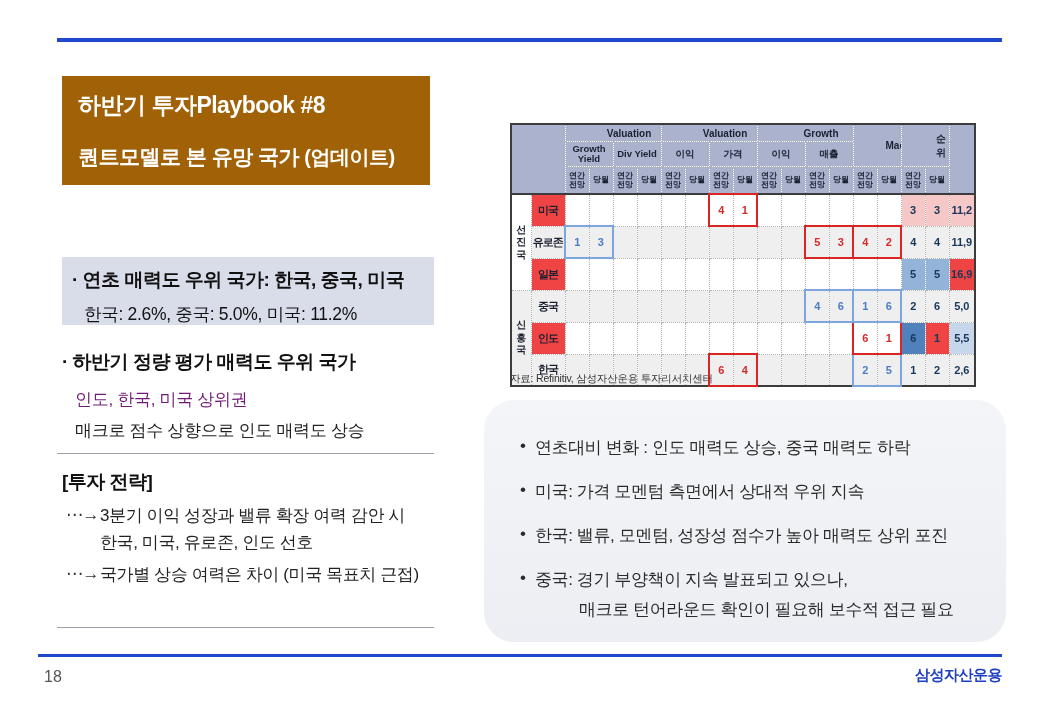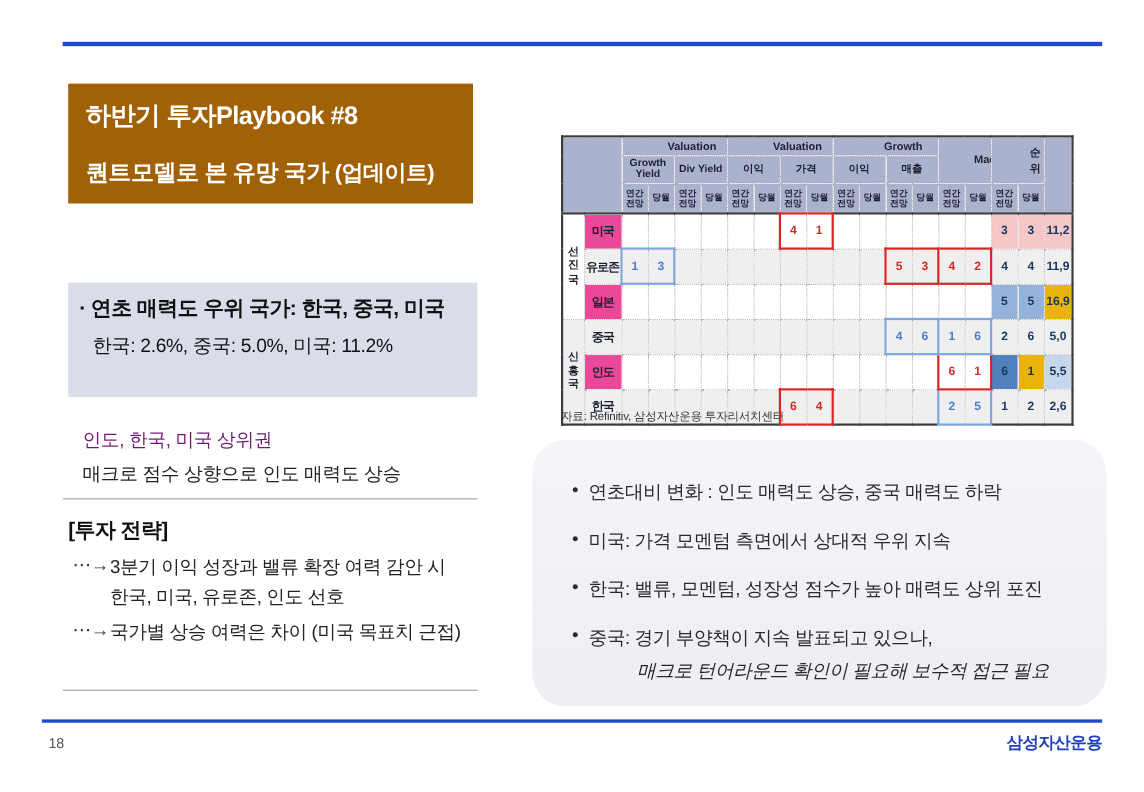--- a/index.html
+++ b/index.html
@@ -11,21 +11,21 @@
   .hline.bottom { left:38px; top:654px; width:964px; height:3px; }
 
   
   .title-box { position:absolute; left:62px; top:76px; width:368px; height:109px;
     background:#a16207; color:#ffffff; padding:14px 16px; box-sizing:border-box;
     display:flex; flex-direction:column; justify-content:space-between; }
   .title-box .l1 { font-size:23px; font-weight:bold; letter-spacing:-0.5px; }
   .title-box .l2 { font-size:21px; font-weight:bold; letter-spacing:-0.5px; }
   .title-box .l2 .note { font-size:20px; font-weight:bold; }
 
-  .highlight-box { position:absolute; left:62px; top:257px; width:372px; height:104px;
+  .highlight-box { position:absolute; left:62px; top:257px; width:372px; height:68px;
     background:#d9dce9; box-sizing:border-box; padding:10px 10px 8px 10px; }
   .highlight-box .h1 { font-size:19px; font-weight:bold; color:#111111; letter-spacing:-0.5px; white-space:nowrap; }
   .highlight-box .h2 { font-size:17.5px; color:#111111; margin-top:9px; padding-left:12px; letter-spacing:-0.3px; }
 
   .point-title { position:absolute; left:62px; top:349px; font-size:19px; font-weight:bold; color:#111111; letter-spacing:-0.5px; }
   .point-line1 { position:absolute; left:75px; top:388px; font-size:17px; color:#701a75; letter-spacing:-0.3px; }
   .point-line2 { position:absolute; left:75px; top:419px; font-size:17px; color:#222222; letter-spacing:-0.3px; }
 
   .divider { position:absolute; left:57px; width:377px; height:0; border-top:1px solid #9aa0ad; }
   .divider.d1 { top:453px; }
@@ -46,49 +46,49 @@
   table.qtable { border-collapse:collapse; table-layout:fixed; width:464px; border:2px solid #3c3c3c; }
   .qtable th, .qtable td { border:1px dotted #b3b3b3; padding:0; text-align:center; vertical-align:middle; overflow:hidden; }
   .qtable thead th { background:#aab2ce; color:#1b2030; }
   .qtable thead tr.r1 th { height:16px; font-size:10px; font-weight:bold;padding-left:32px; }
   .qtable thead tr.r2 th { height:24px; font-size:9.5px; font-weight:bold; line-height:1.05; }
   .qtable thead tr.r3 th { height:26px; font-size:8px; font-weight:bold; line-height:1.15; }
   .qtable thead { border-bottom:2px solid #3c3c3c; }
   .qtable tbody td { height:30px; font-size:11px; font-weight:bold; color:#17365d; }
   .qtable tbody tr:nth-child(even) td { background:#efefef; }
   .qtable td.group-cell { background:#ffffff; font-size:10px; font-weight:bold; color:#1b2030; line-height:1.25; }
-  .qtable td.country-cell { background:#ec4899; font-size:11px; font-weight:bold; color:#1b2030; letter-spacing:-1px; }
+  .qtable td.country-cell { background:#ef4444; font-size:11px; font-weight:bold; color:#1b2030; letter-spacing:-1px; }
   .sep { border-left:2px solid #4f4f4f; }
   .mid { border-left:1px solid #8a8a8a; }
   .qtable td.pink1 { background:#f5c7c7; }
   .qtable td.pink2 { background:#f1a0a0; }
-  .qtable td.red3  { background:#eab308; }
+  .qtable td.red3  { background:#ef4444; }
   .qtable td.blue0 { background:#dde7f3; }
   .qtable td.blue1 { background:#c7d7eb; }
   .qtable td.blue1b{ background:#b5cbe4; }
   .qtable td.blue2 { background:#94b3d8; }
   .qtable td.blue3 { background:#5081bd; }
   .num-red { color:#d42a2a !important; }
   .num-blue { color:#4a7cc7 !important; }
   .box-red-l { border-top:2px solid #da2525 !important; border-bottom:2px solid #da2525 !important; border-left:2px solid #da2525 !important; }
   .box-red-r { border-top:2px solid #da2525 !important; border-bottom:2px solid #da2525 !important; border-right:2px solid #da2525 !important; }
   .box-blue-l { border-top:2px solid #7ca6dd !important; border-bottom:2px solid #7ca6dd !important; border-left:2px solid #7ca6dd !important; }
   .box-blue-r { border-top:2px solid #7ca6dd !important; border-bottom:2px solid #7ca6dd !important; border-right:2px solid #7ca6dd !important; }
 
   .tbl-source { position:absolute; left:510px; top:372px; font-size:10.5px; color:#333333; letter-spacing:-0.2px; }
 
   .notes-box { position:absolute; left:484px; top:400px; width:522px; height:242px;
     background:linear-gradient(180deg,#f4f5f8 0%,#eceef3 100%); border-radius:30px; box-sizing:border-box;
     padding:36px 28px 0 36px; }
   .note-item { display:flex; font-size:17px; color:#2a2a2a; letter-spacing:-0.4px; margin-bottom:21px; }
   .note-item .marker { flex:0 0 15px; }
-  .note-item .ln2 { margin-top:7px; padding-left:44px;font-style:italic; }
+  .note-item .ln2 { margin-top:7px; padding-left:44px; }
 
   
-  .page-num { position:absolute; left:44px; top:668px; font-size:13px; color:#555555; }
+  .page-num { position:absolute; left:44px; top:668px; font-size:16px; color:#555555; }
   .logo { position:absolute; right:38px; top:666px; font-size:15px; font-weight:bold; color:#1d3fc0; letter-spacing:-0.5px; }
 </style>
 </head>
 <body>
 
 <div class="slide">
 
   <div class="hline top"></div>
 
   <div class="title-box">
@@ -96,20 +96,21 @@
     <div class="l2">
       <span>퀀트모델로 본 유망 국가 </span><span class="note">(업데이트)</span>
     </div>
   </div>
 
   <div class="highlight-box">
     <div class="h1">· 연초 매력도 우위 국가: 한국, 중국, 미국</div>
     <div class="h2">한국: 2.6%, 중국: 5.0%, 미국: 11.2%</div>
   </div>
 
+  <div class="point-title">· 하반기 정량 평가 매력도 우위 국가</div>
   <div class="point-line1">인도, 한국, 미국 상위권</div>
   <div class="point-line2">매크로 점수 상향으로 인도 매력도 상승</div>
 
   <div class="divider d1"></div>
 
   <div class="strategy-title">[투자 전략]</div>
   <div class="strategy-list" id="strategy-list">
       <div class="strategy-item">
         <span class="arrow">⋯→</span>
         <span class="lines">

